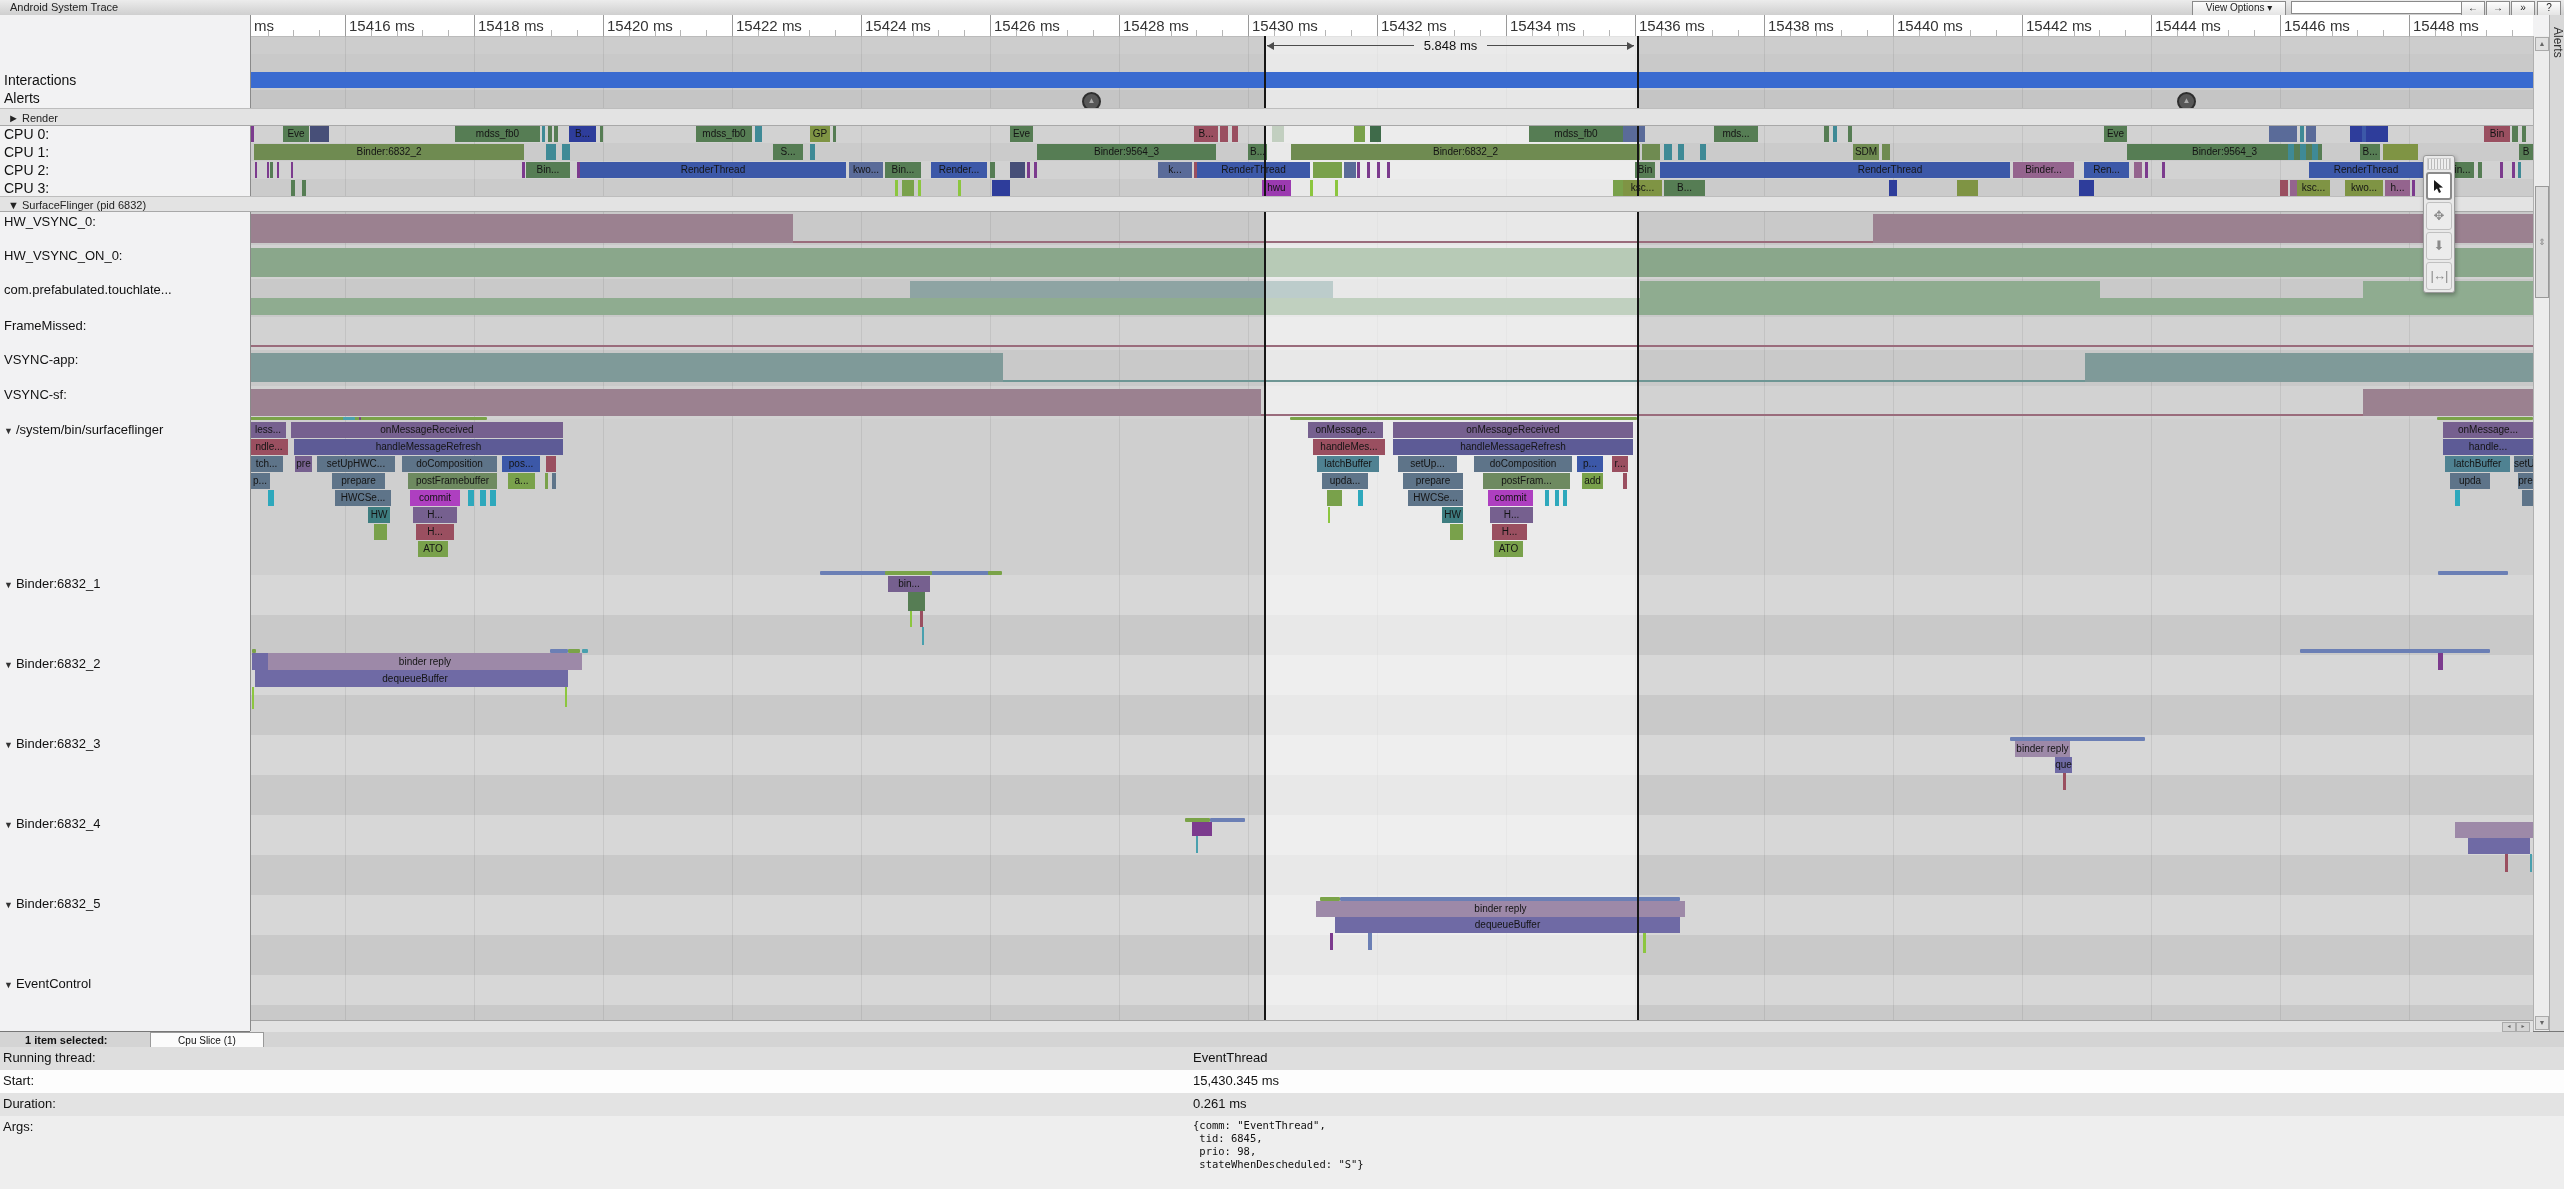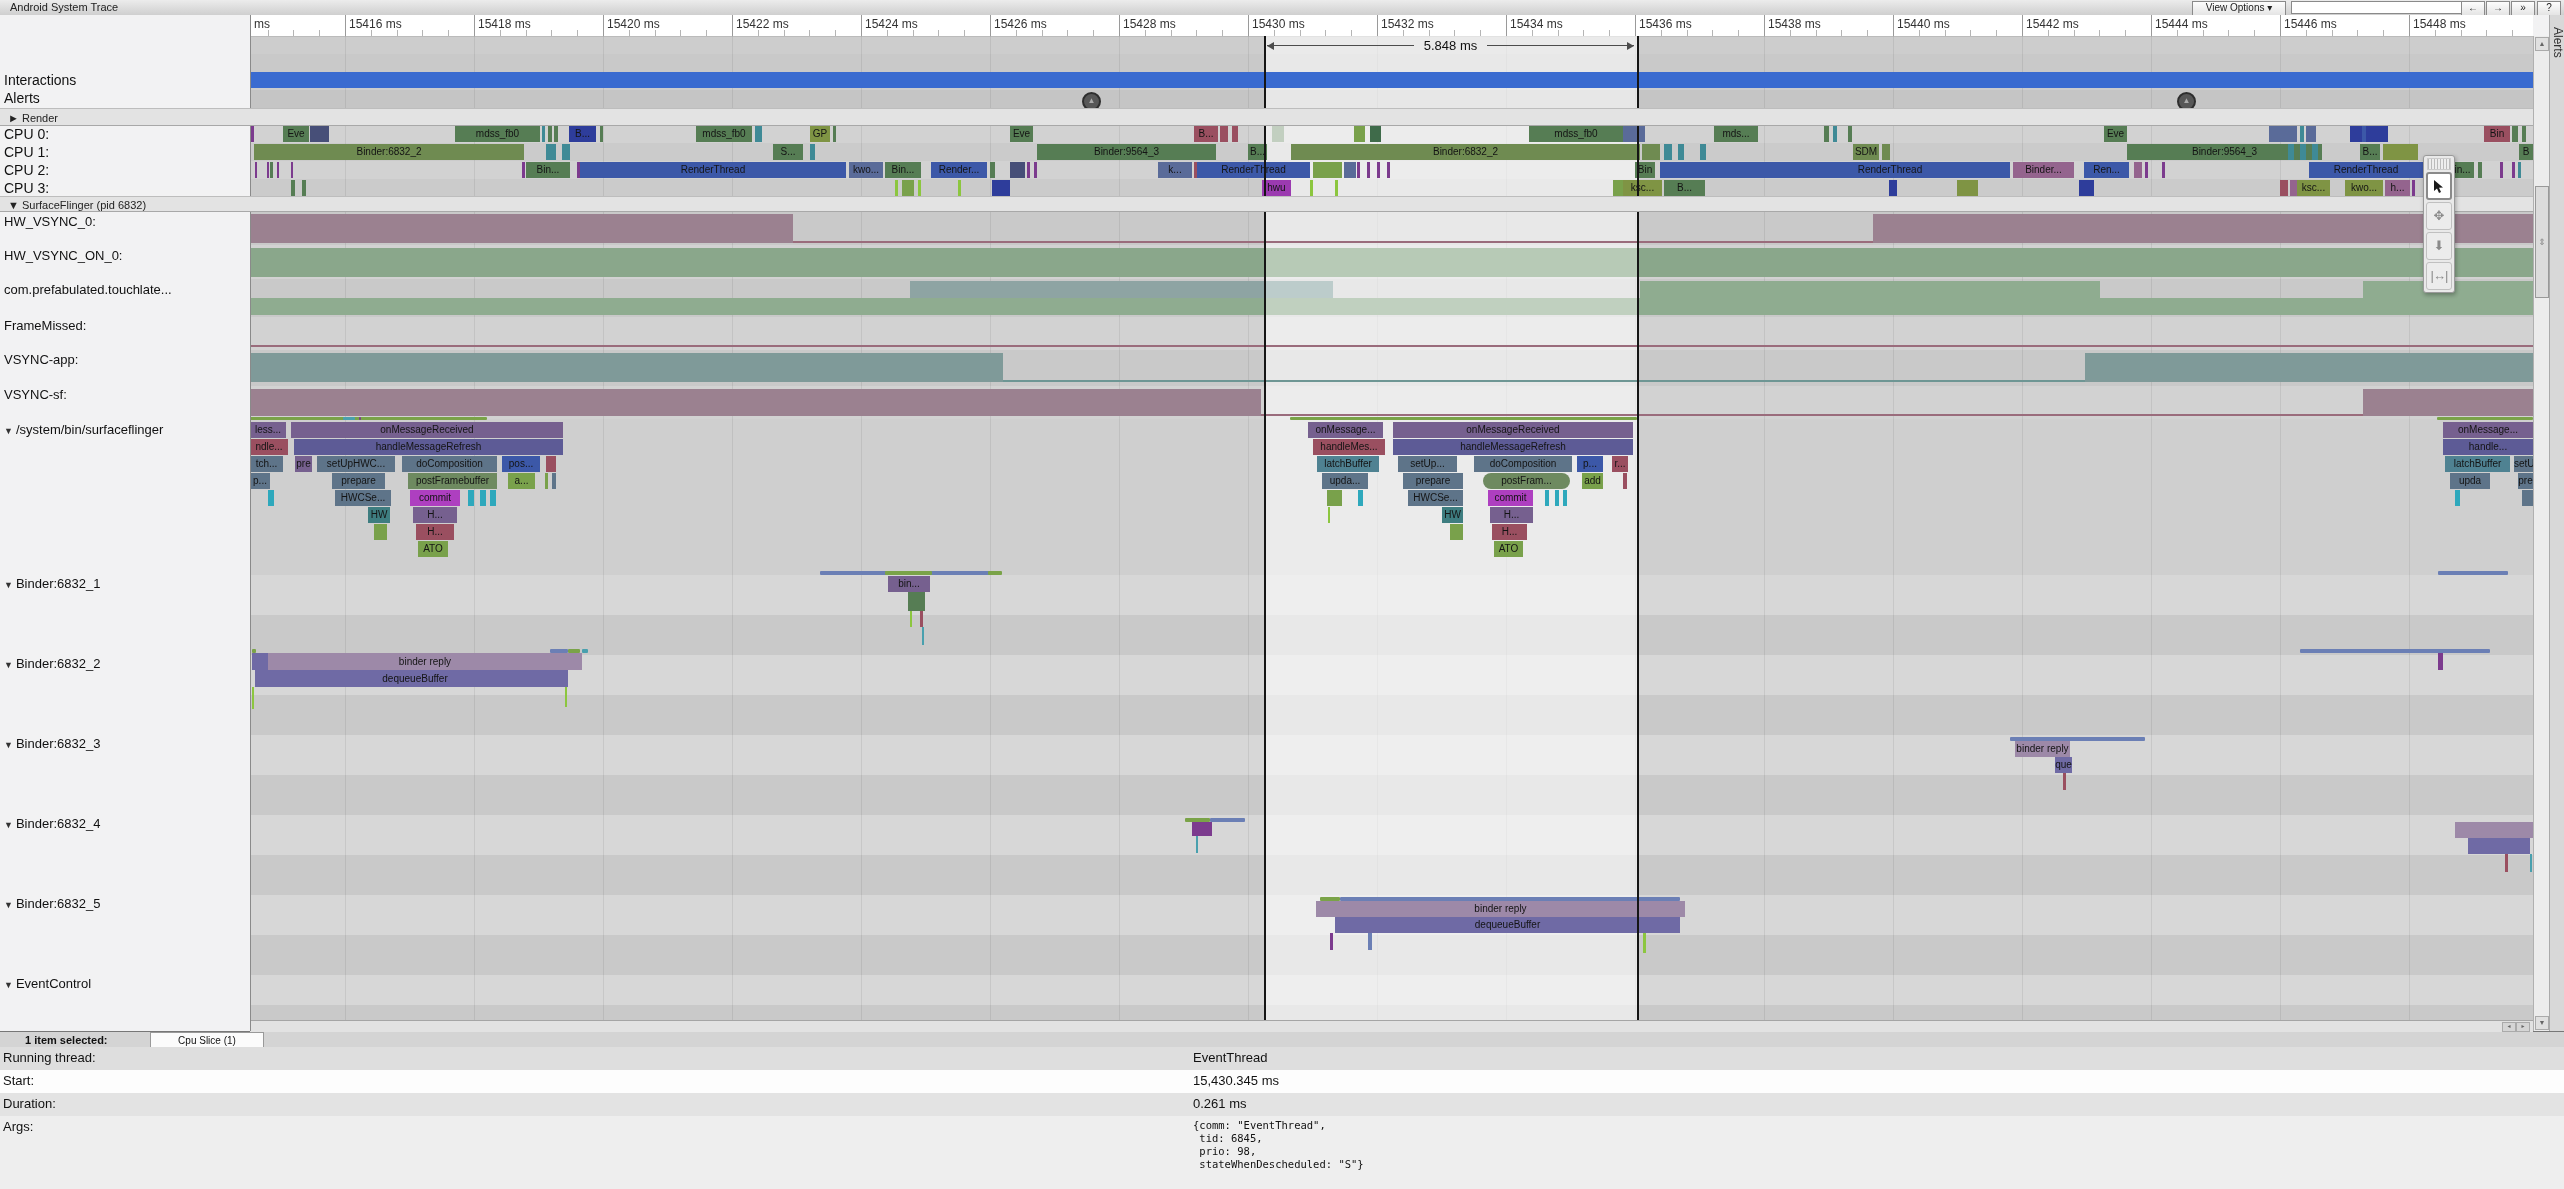--- a/index.html
+++ b/index.html
@@ -14,21 +14,21 @@
   .searchbox{position:absolute;left:2291px;top:1px;width:166px;height:11px;background:#fff;border:1px solid #8a8a8a;
     font-size:10px;padding:0 2px;}
   .navbtn{position:absolute;top:1px;width:22px;height:13px;background:linear-gradient(#fdfdfd,#e4e4e4);
     border:1px solid #8a8a8a;font-size:10px;text-align:center;line-height:12px;color:#222;}
   
   .main{position:absolute;left:0;top:15px;width:2564px;height:1016px;background:#f2f2f3;}
   .timeline{position:absolute;left:250px;top:0;width:2283px;height:1016px;background:#cdcdcd;overflow:hidden;}
   .band{position:absolute;left:0;width:100%;}
   .rulerband{position:absolute;left:0;top:0;width:100%;height:21px;background:#fff;border-bottom:1px solid #bbb;}
   .tick{position:absolute;background:#9a9a9a;width:1px;}
-  .ticklabel{position:absolute;top:2px;font-size:12px;color:#333;white-space:nowrap;}
+  .ticklabel{position:absolute;top:2px;font-size:15px;color:#333;white-space:nowrap;}
   .gridline{position:absolute;width:1px;top:21px;height:984px;background:rgba(0,0,0,0.07);}
   .sel-overlay{position:absolute;top:21px;height:984px;background:rgba(255,255,255,0.58);}
   .sel-line{position:absolute;top:21px;height:984px;width:2px;background:#151515;}
   .slice{position:absolute;overflow:hidden;font-size:10px;line-height:15px;color:#141414;text-align:center;white-space:nowrap;}
   .measure{position:absolute;top:22px;height:17px;display:flex;align-items:center;z-index:8;}
   .mline{flex:1;height:0;border-top:1px solid #4c4c4c;position:relative;}
   .mlabel{font-size:13px;color:#111;padding:0 10px;}
   .ah{position:absolute;top:-4px;width:0;height:0;border-top:4px solid transparent;border-bottom:4px solid transparent;}
   .alert-circle{position:absolute;width:15px;height:15px;border-radius:50%;background:#575757;border:2px solid #2e2e2e;
      color:#aaa;font-size:8px;line-height:14px;text-align:center;z-index:9;}
@@ -408,21 +408,21 @@
         <div class="slice" style="left: 1143px; width: 240px; top: 407px; height: 16px; background: rgb(118, 96, 143); z-index: 4; line-height: 16px;">onMessageReceived</div>
         <div class="slice" style="left: 1063px; width: 72px; top: 424px; height: 16px; background: rgb(154, 79, 96); z-index: 4; line-height: 16px;">handleMes...</div>
         <div class="slice" style="left: 1143px; width: 240px; top: 424px; height: 16px; background: rgb(93, 91, 150); z-index: 4; line-height: 16px;">handleMessageRefresh</div>
         <div class="slice" style="left: 1067px; width: 62px; top: 441px; height: 16px; background: rgb(79, 130, 146); z-index: 4; line-height: 16px;">latchBuffer</div>
         <div class="slice" style="left: 1148px; width: 59px; top: 441px; height: 16px; background: rgb(94, 116, 137); z-index: 4; line-height: 16px;">setUp...</div>
         <div class="slice" style="left: 1224px; width: 98px; top: 441px; height: 16px; background: rgb(94, 116, 137); z-index: 4; line-height: 16px;">doComposition</div>
         <div class="slice" style="left: 1327px; width: 26px; top: 441px; height: 16px; background: rgb(60, 88, 168); z-index: 4; line-height: 16px;">p...</div>
         <div class="slice" style="left: 1362px; width: 16px; top: 441px; height: 16px; background: rgb(154, 79, 96); z-index: 4; line-height: 16px;">r...</div>
         <div class="slice" style="left: 1072px; width: 46px; top: 458px; height: 16px; background: rgb(94, 116, 137); z-index: 4; line-height: 16px;">upda...</div>
         <div class="slice" style="left: 1153px; width: 60px; top: 458px; height: 16px; background: rgb(94, 116, 137); z-index: 4; line-height: 16px;">prepare</div>
-        <div class="slice" style="left: 1233px; width: 87px; top: 458px; height: 16px; background: rgb(110, 138, 96); z-index: 4; line-height: 16px; border-radius: 8px;">postFram...</div>
+        <div class="slice" style="left: 1233px; width: 87px; top: 458px; height: 16px; background: rgb(110, 138, 96); z-index: 4; line-height: 16px;">postFram...</div>
         <div class="slice" style="left: 1332px; width: 21px; top: 458px; height: 16px; background: rgb(121, 161, 75); z-index: 4; line-height: 16px;">add</div>
         <div class="slice" style="left: 1373px; width: 4px; top: 458px; height: 16px; background: rgb(154, 79, 96); z-index: 4; line-height: 16px;"></div>
         <div class="slice" style="left: 1077px; width: 15px; top: 475px; height: 16px; background: rgb(121, 161, 75); z-index: 4; line-height: 16px;"></div>
         <div class="slice" style="left: 1108px; width: 5px; top: 475px; height: 16px; background: rgb(46, 168, 188); z-index: 4; line-height: 16px;"></div>
         <div class="slice" style="left: 1158px; width: 55px; top: 475px; height: 16px; background: rgb(94, 116, 137); z-index: 4; line-height: 16px;">HWCSe...</div>
         <div class="slice" style="left: 1238px; width: 45px; top: 475px; height: 16px; background: rgb(174, 63, 192); z-index: 4; line-height: 16px;">commit</div>
         <div class="slice" style="left: 1295px; width: 4px; top: 475px; height: 16px; background: rgb(46, 168, 188); z-index: 4; line-height: 16px;"></div>
         <div class="slice" style="left: 1305px; width: 4px; top: 475px; height: 16px; background: rgb(46, 168, 188); z-index: 4; line-height: 16px;"></div>
         <div class="slice" style="left: 1313px; width: 4px; top: 475px; height: 16px; background: rgb(46, 168, 188); z-index: 4; line-height: 16px;"></div>
         <div class="slice" style="left: 1078px; width: 2px; top: 492px; height: 16px; background: rgb(140, 198, 63); z-index: 4; line-height: 16px;"></div>

